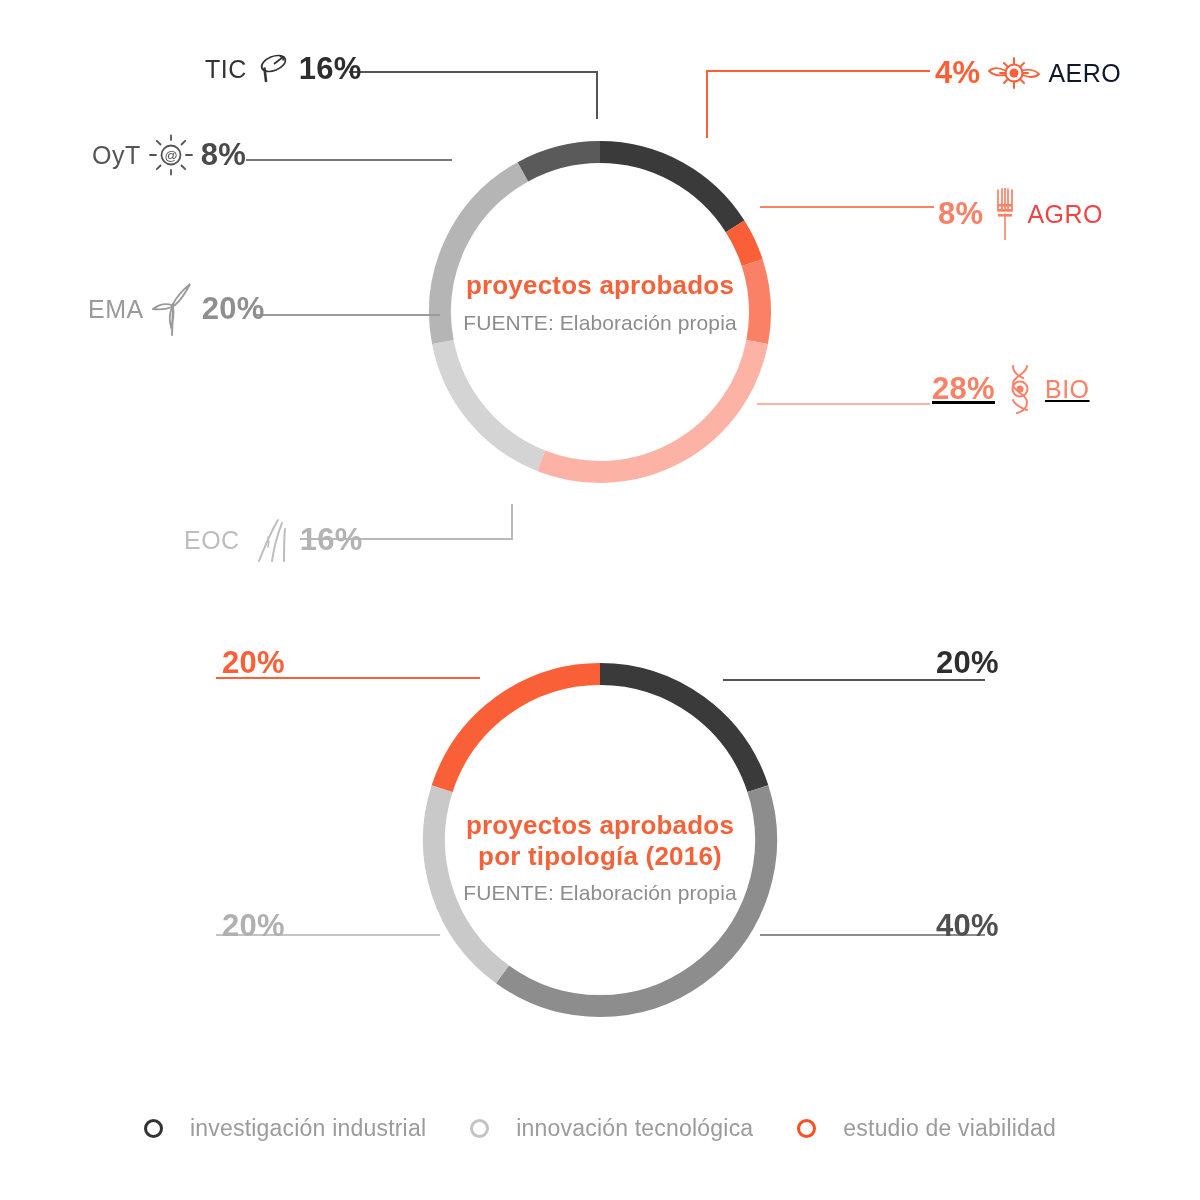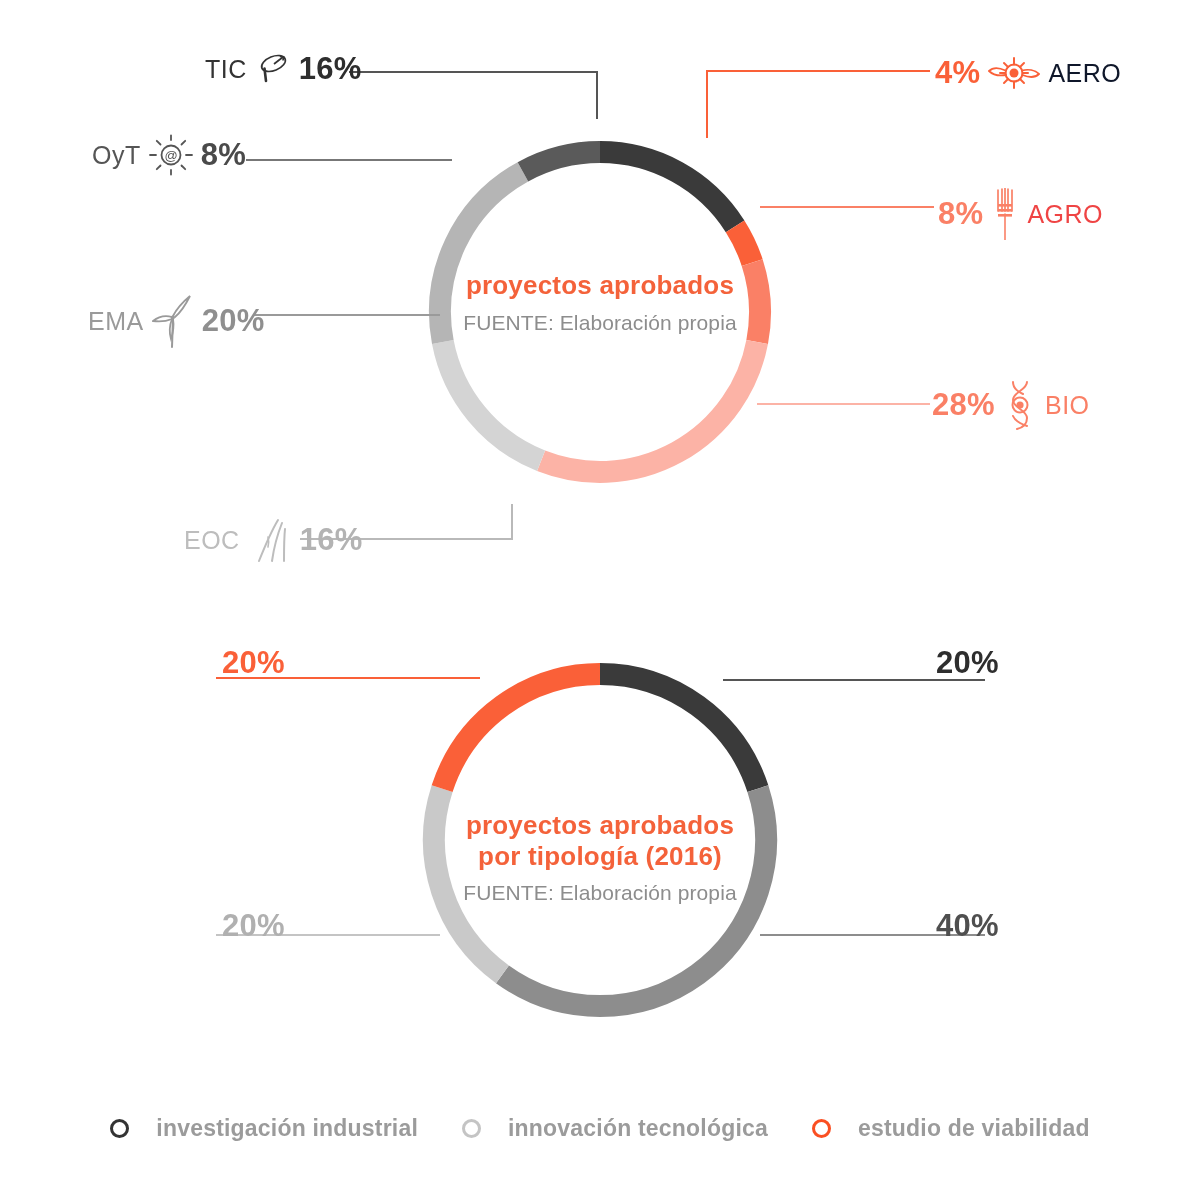--- a/index.html
+++ b/index.html
@@ -27,21 +27,21 @@
   }
   .centerbox .t2{
     font-size:21px;color:#8d8d8d;margin-top:10px;letter-spacing:.1px;
   }
 
   
   .legend{
     position:absolute;left:0;top:1115px;width:1200px;
     display:flex;align-items:center;justify-content:center;gap:0px;
   }
-  .legend-item{display:flex;align-items:center;gap:27px;padding:0 22px;font-weight:bold;}
+  .legend-item{display:flex;align-items:center;gap:27px;padding:0 22px;}
   .legend-item .ring{
     width:19px;height:19px;border-radius:50%;
     border:3.6px solid #333;box-sizing:border-box;flex:none;
   }
   .legend-item .txt{font-size:23px;color:#9b9b9b;letter-spacing:.2px;}
 </style>
 </head>
 <body>
 
 <svg class="canvas" width="1200" height="1200" viewBox="0 0 1200 1200" xmlns="http://www.w3.org/2000/svg">
@@ -136,21 +136,21 @@
         <path d="M38 21 L44 21"></path>
       <path d="M12.5 10.5 L8.8 6.8"></path>
         <path d="M33.5 31.5 L37.2 35.2"></path>
       <path d="M33.5 10.5 L37.2 6.8"></path>
         <path d="M12.5 31.5 L8.8 35.2"></path>
     </svg>
   </span>
   <span class="pct" style="color:#4a4a4a;">8%</span>
 </div>
 
-<div class="lbl" style="left:88px; top:293px; gap:8px;">
+<div class="lbl" style="left:88px; top:281px; gap:8px;">
   <span class="name" style="color:#9a9a9a;">EMA</span>
   <span class="ico">
     <svg width="42" height="56" viewBox="0 0 42 56" fill="none" stroke="#9a9a9a" stroke-width="1.8" stroke-linecap="round">
       <path d="M21 24 L20 54" stroke-width="2"></path>
       <path d="M21 23 C25 15 32 8 38 3 C34 11 29 19 23 24" fill="none"></path>
       <path d="M20 24 C13 22 6 24 1 28 C8 29 15 28 20 26" fill="none"></path>
       <path d="M21 26 C22 32 21 40 19 46 C17 39 18 31 20 26" fill="none"></path>
       <circle cx="20.8" cy="24.5" r="2.1" fill="#9a9a9a" stroke="none"></circle>
     </svg>
   </span>
@@ -202,21 +202,21 @@
         <path d="M16 1 L16 23"></path>
         <path d="M20 2 L20 23"></path>
       <rect x="6" y="16" width="14" height="2.6" fill="#fa8066" stroke="none"></rect>
       <rect x="6" y="21" width="14" height="2.6" fill="#fa8066" stroke="none"></rect>
       <rect x="6" y="26" width="14" height="2.6" fill="#fa8066" stroke="none"></rect>
     </svg>
   </span>
   <span class="name" style="color:#ef4444;text-align:right;">AGRO</span>
 </div>
 
-<div class="lbl" style="left:932px; top:380px; gap:8px;">
+<div class="lbl" style="left:932px; top:364px; gap:8px;text-decoration:underline;">
   <span class="pct" style="color:#fa8066;">28%</span>
   <span class="ico">
     <svg width="34" height="50" viewBox="0 0 34 50" fill="none" stroke="#fa8066" stroke-width="2" stroke-linecap="round">
       <path d="M24 2 C24 10 10 12 10 20 C10 28 24 30 24 38 C24 45 18 48 14 49"></path>
       <path d="M10 2 C10 9 16 12 20 14"></path>
       <path d="M24 46 C18 44 12 41 10 36"></path>
       <circle cx="17" cy="25" r="7.5" fill="none"></circle>
       <circle cx="17" cy="25" r="3.6" fill="#fa8066" stroke="none"></circle>
     </svg>
   </span>

